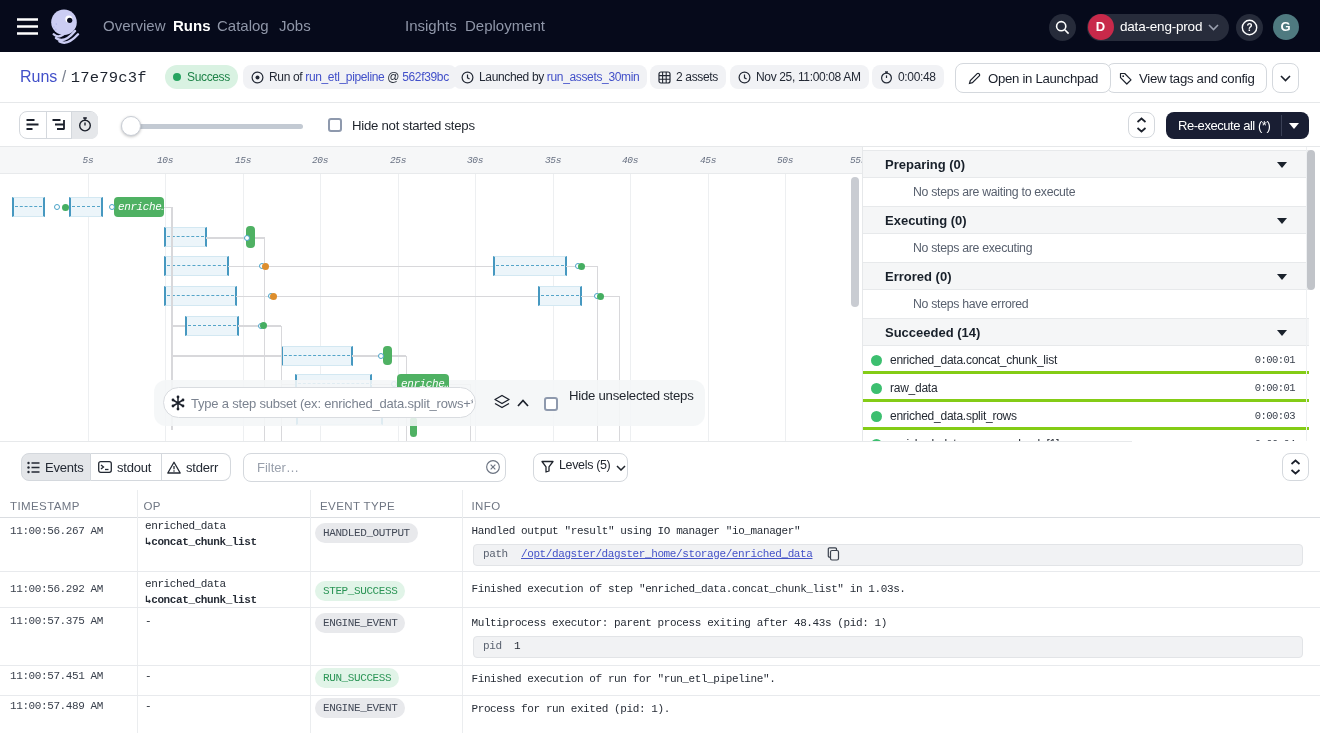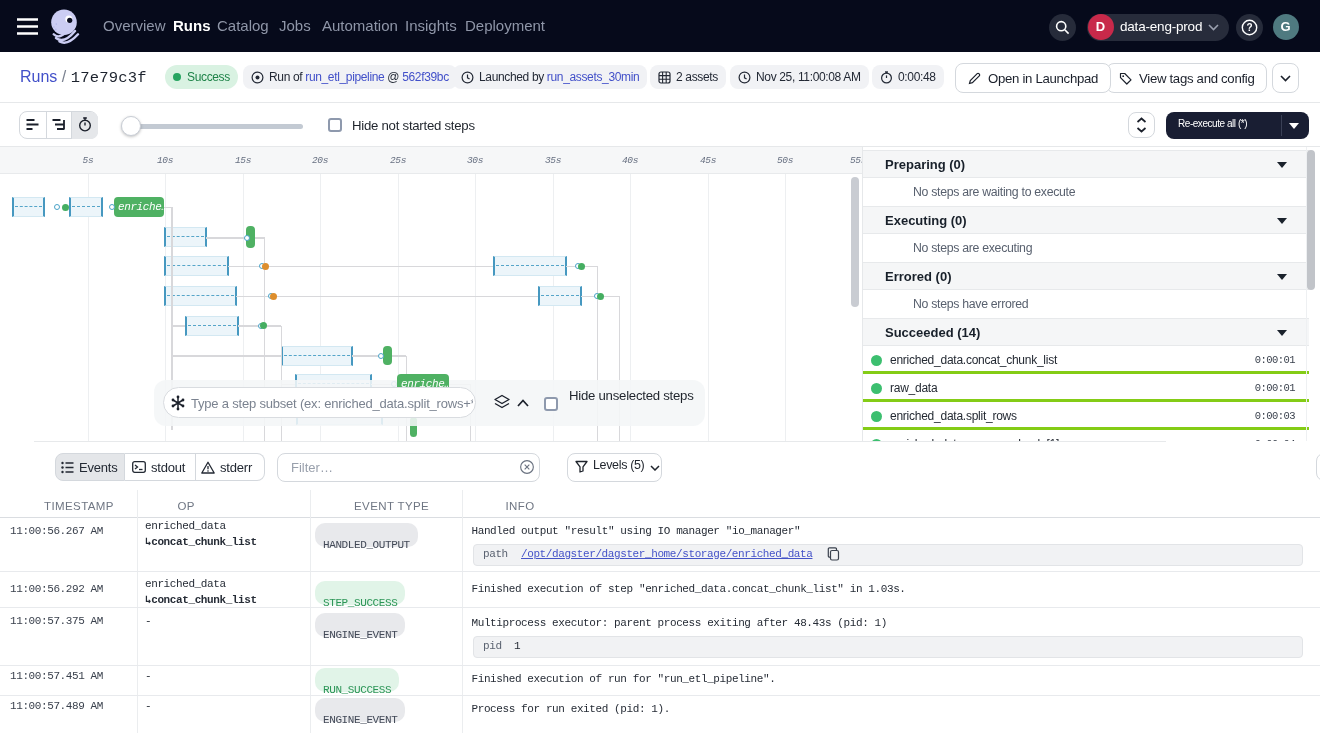--- a/index.html
+++ b/index.html
@@ -45,24 +45,24 @@
   .phead span { position:absolute; left:22px; top:6px; }
   .phead .car { position:absolute; right:22px; top:11px; width:0; height:0; border-left:5px solid transparent; border-right:5px solid transparent; border-top:6px solid #1a222c; }
   .pmsg { font-size:12.3px; letter-spacing:-0.3px; color:#59616f; }
   .pmsg span { position:absolute; left:22px; top:7px;margin-left:28px; }
   .pitem { font-size:13px; color:#242a33; border-bottom:3px solid #84cc16; }
   .pitem .nm { position:absolute; left:27px; top:7px; font-size:12px; letter-spacing:-0.25px; }
   .pitem .du { position:absolute; right:14px; top:8px; font-family:"Liberation Mono",monospace; font-size:10.5px; letter-spacing:-0.55px; color:#3a414d; }
   .pitem .gd { position:absolute; left:8px; top:9px; width:11px; height:11px; border-radius:50%; background:#3cbf6f; }
 
   
-  #events { position:absolute; left:0; top:441px; width:1132px; height:292px; background:#fff; border-top:1px solid #e7e9eb;margin-left:34px; }
+  #events { position:absolute; left:0; top:441px; width:1132px; height:292px; background:#fff; border-top:1px solid #e7e9eb; }
   .etbtn { position:absolute; top:11px; height:28px; border:1px solid #d4d8dd; background:#fff; display:flex; align-items:center; font-size:13px; letter-spacing:-0.2px; color:#232933; }
   .thdr { position:absolute; top:58px; font-size:11.5px; letter-spacing:0.4px; color:#6f7683; }
-  .chip { position:absolute; height:20px; border-radius:10px; background:#e8e9ec; color:#424957; font-family:"Liberation Mono",monospace; font-size:11px; letter-spacing:-0.4px; line-height:20px; padding:12px 8px; }
+  .chip { position:absolute; height:20px; border-radius:10px; background:#e8e9ec; color:#424957; font-family:"Liberation Mono",monospace; font-size:11px; letter-spacing:-0.4px; line-height:20px; padding:0 8px; }
   .chip.green { background:#e1f4e8; color:#2b9556; }
   .mtext { font-family:"Liberation Mono",monospace; font-size:11px; letter-spacing:-0.4px; color:#262c36; position:absolute; white-space:pre; }
   .metabar { position:absolute; height:22px; background:#f1f2f4; border:1px solid #e2e4e7; border-radius:4px; }
   .rowline { position:absolute; left:0; width:1320px; height:1px; background:#e8eaed; }
   .colline { position:absolute; top:490px; width:1px; height:243px; background:#ebedef; }
 </style>
 </head>
 <body>
 
 <div id="nav">
@@ -77,21 +77,20 @@
     <circle cx="21.8" cy="11" r="3.5" fill="#fff"></circle>
     <circle cx="22.7" cy="12.3" r="2.6" fill="#0b0f22"></circle>
     <circle cx="9.3" cy="16.1" r="0.8" fill="#b3b6ea"></circle>
       <circle cx="6.9" cy="19" r="0.8" fill="#b3b6ea"></circle>
       <circle cx="8.8" cy="21.2" r="0.8" fill="#b3b6ea"></circle>
   </svg>
   <div class="navlink" style="left:103px">Overview</div>
   <div class="navlink active" style="left:173px">Runs</div>
   <div class="navlink" style="left:217px">Catalog</div>
   <div class="navlink" style="left:279px">Jobs</div>
-  <div class="navlink" style="left:322px">Automation</div>
   <div class="navlink" style="left:405px">Insights</div>
   <div class="navlink" style="left:465px">Deployment</div>
   <div class="ncirc" style="left:1049px"></div>
   <svg class="abs" style="left:1055px;top:20px" width="15" height="15" viewBox="0 0 15 15">
       <circle cx="6.2" cy="6.2" r="4.6" stroke="#fff" stroke-width="1.6" fill="none"></circle>
       <path d="M9.8 9.8 L13.6 13.6" stroke="#fff" stroke-width="1.6"></path>
     </svg>
   <div class="abs" style="left:1087px;top:13.5px;width:142px;height:27px;border-radius:14px;background:#272c3b"></div>
   <div class="abs" style="left:1087.5px;top:14px;width:26px;height:26px;border-radius:50%;background:#c8294a;color:#fff;font-size:13px;font-weight:700;text-align:center;line-height:26px">D</div>
   <div class="abs" style="left:1120px;top:19px;color:#fff;font-size:13.5px;letter-spacing:-0.2px">data-eng-prod</div>
@@ -188,21 +187,21 @@
   <div class="abs" style="left:123px;top:21px;width:180px;height:5px;border-radius:3px;background:#c3cad3"></div>
   <div class="abs" style="left:121px;top:13px;width:20px;height:20px;border-radius:50%;background:#fff;border:1px solid #c9ced6;box-shadow:0 1px 3px rgba(0,0,0,0.25)"></div>
   <div class="abs" style="left:328px;top:14.5px;width:14px;height:14px;border:2px solid #8e99ad;border-radius:3px"></div>
   <div class="abs" style="left:352px;top:15px;font-size:13.2px;letter-spacing:-0.25px;color:#1f242c">Hide not started steps</div>
   <div class="abs" style="left:1128px;top:9px;width:27px;height:26px;border:1px solid #d4d8dd;border-radius:8px;background:#fff"></div>
   <svg class="abs" style="left:1136px;top:14px" width="11" height="16" viewBox="0 0 11 16">
       <path d="M1.5 5 L5.5 1.5 L9.5 5" stroke="#1b202b" stroke-width="1.7" fill="none"></path>
       <path d="M1.5 11 L5.5 14.5 L9.5 11" stroke="#1b202b" stroke-width="1.7" fill="none"></path>
     </svg>
   <div class="abs" style="left:1166px;top:9px;width:143px;height:27px;border-radius:8px;background:#191e33"></div>
-  <div class="abs" style="left:1178px;top:15px;font-size:10px;letter-spacing:-0.45px;color:#fff">Re-execute all (*)</div>
+  <div class="abs" style="left:1178px;top:15px;font-size:13px;letter-spacing:-0.45px;color:#fff">Re-execute all (*)</div>
   <div class="abs" style="left:1281px;top:12px;width:1px;height:21px;background:#3a4056"></div>
   <svg class="abs" style="left:1289px;top:20px" width="10" height="6" viewBox="0 0 10 6">
       <path d="M0 0 L5 6 L10 0 Z" fill="#fff"></path>
     </svg>
 </div>
 
 <div id="gantt">
   <div id="axis">
     <span class="axlab" style="left:88px">5s</span>
       <span class="axlab" style="left:165px">10s</span>

